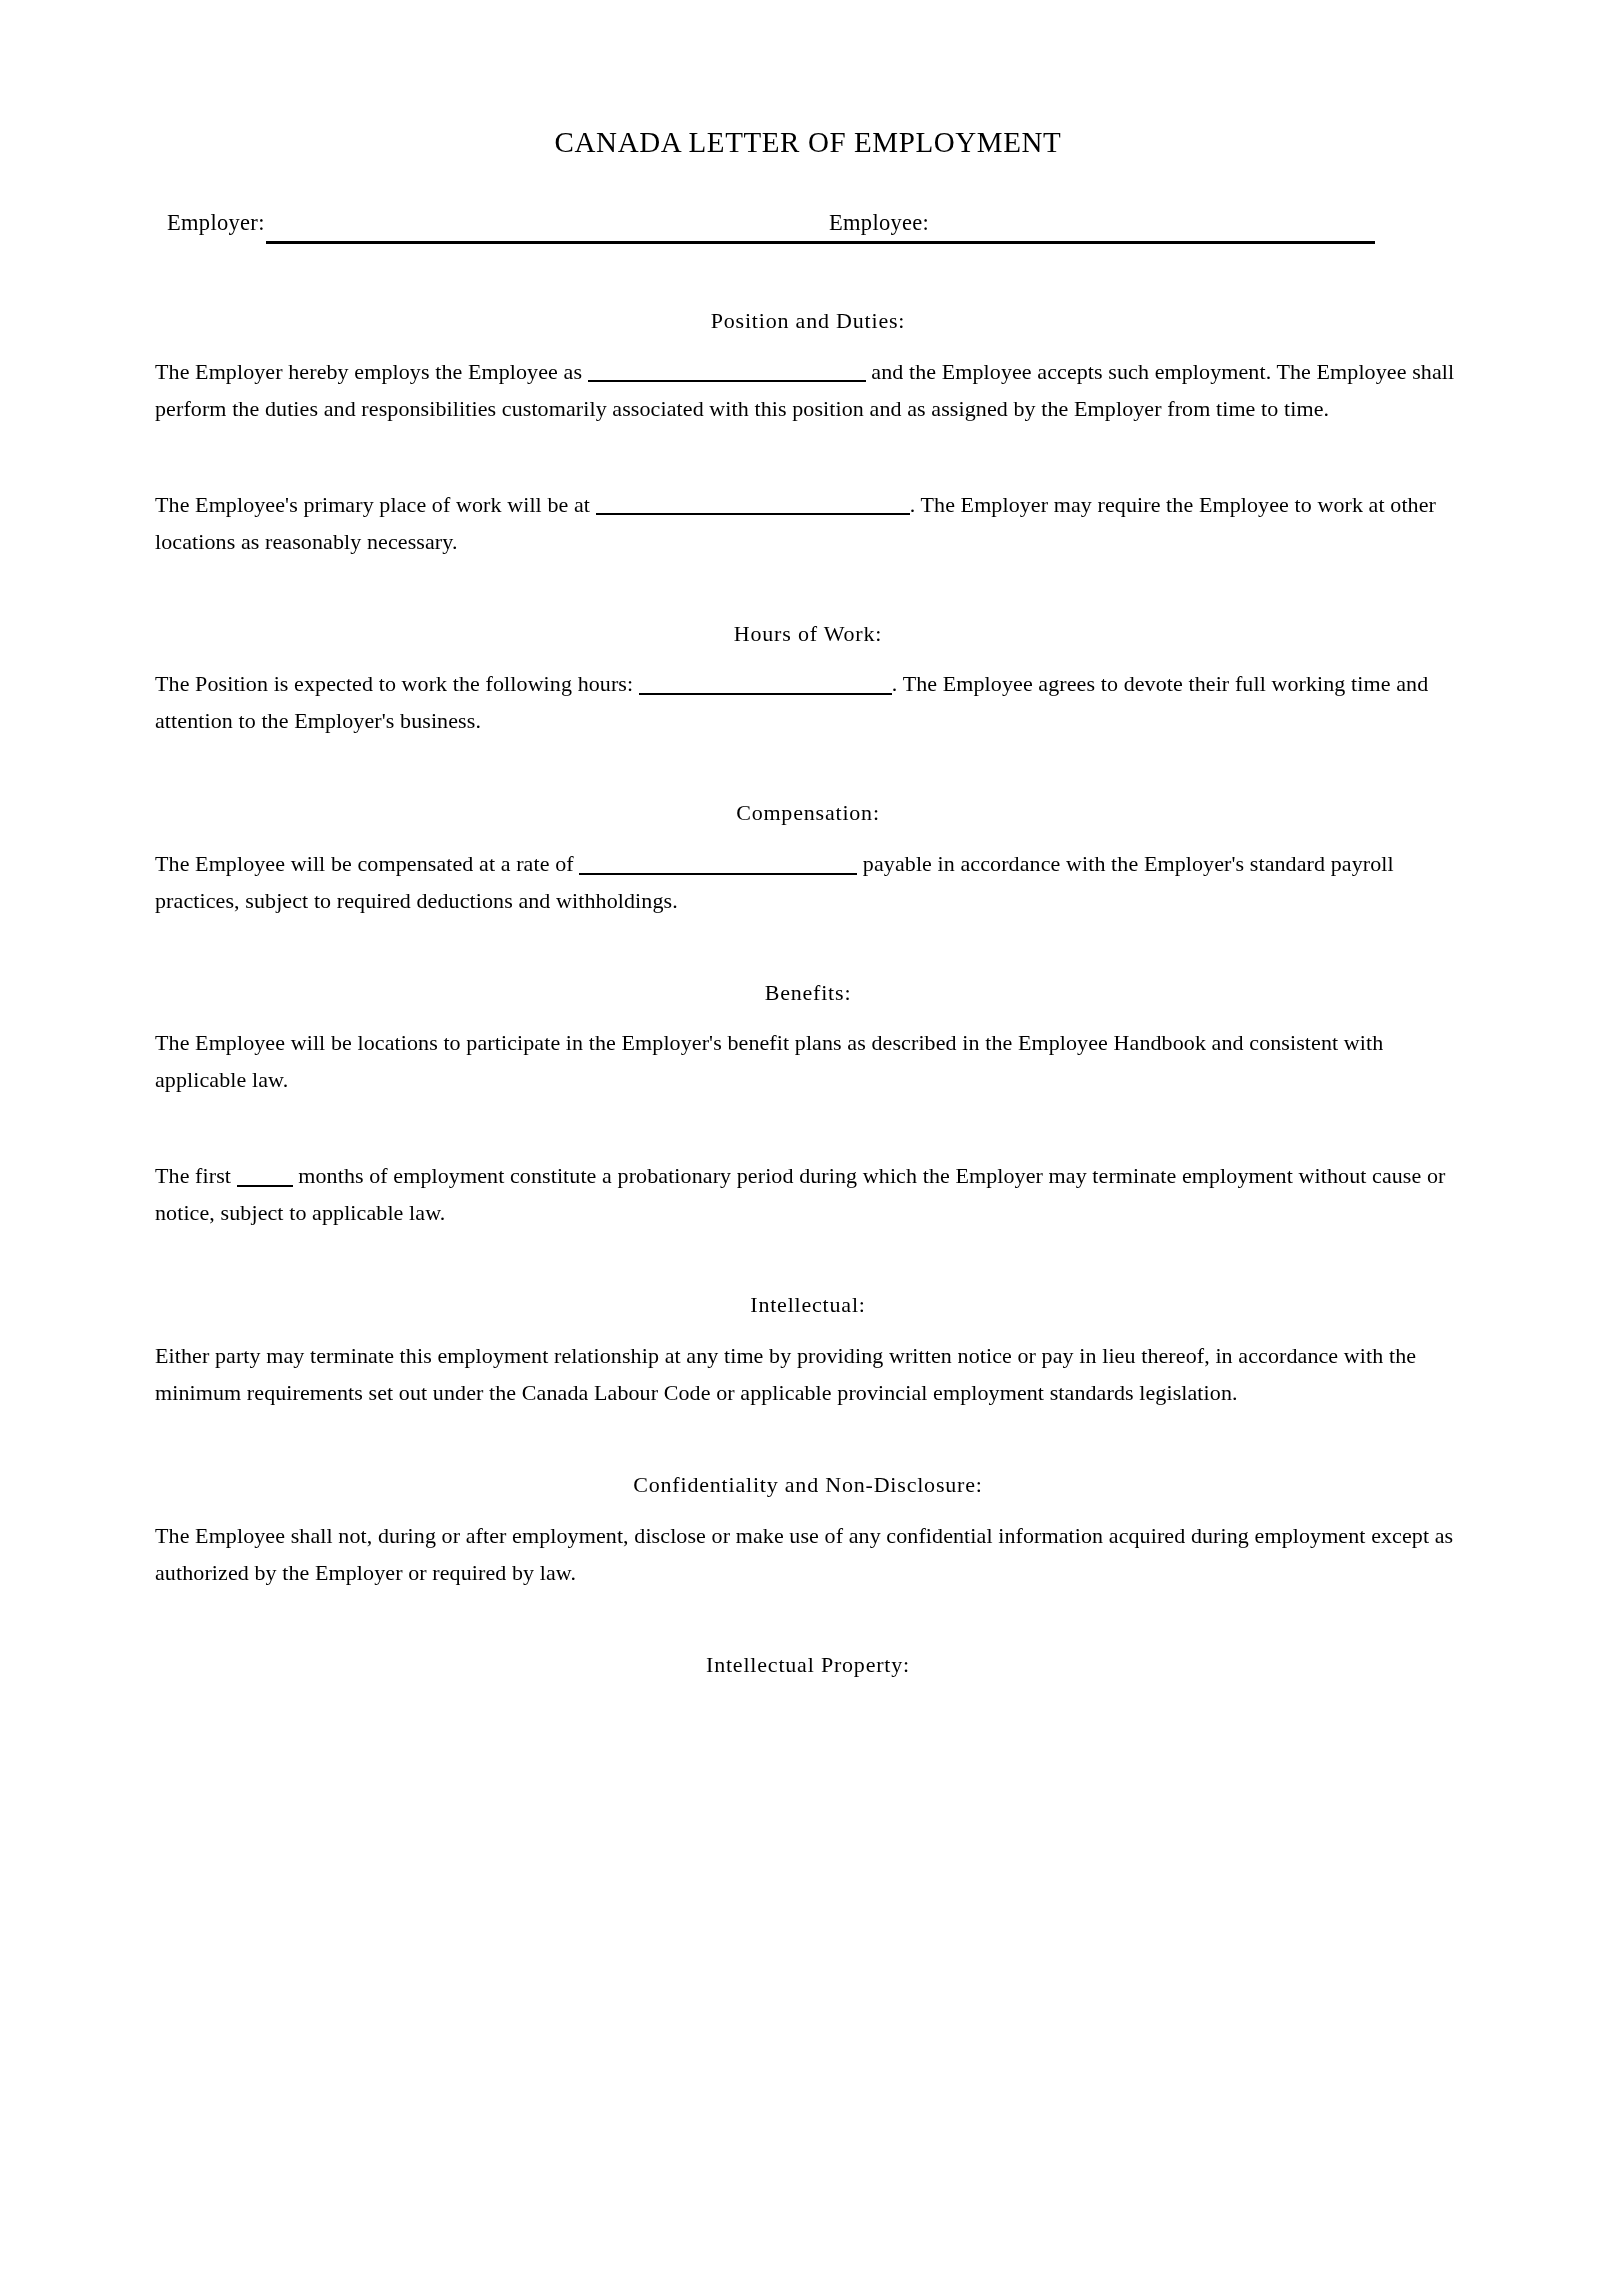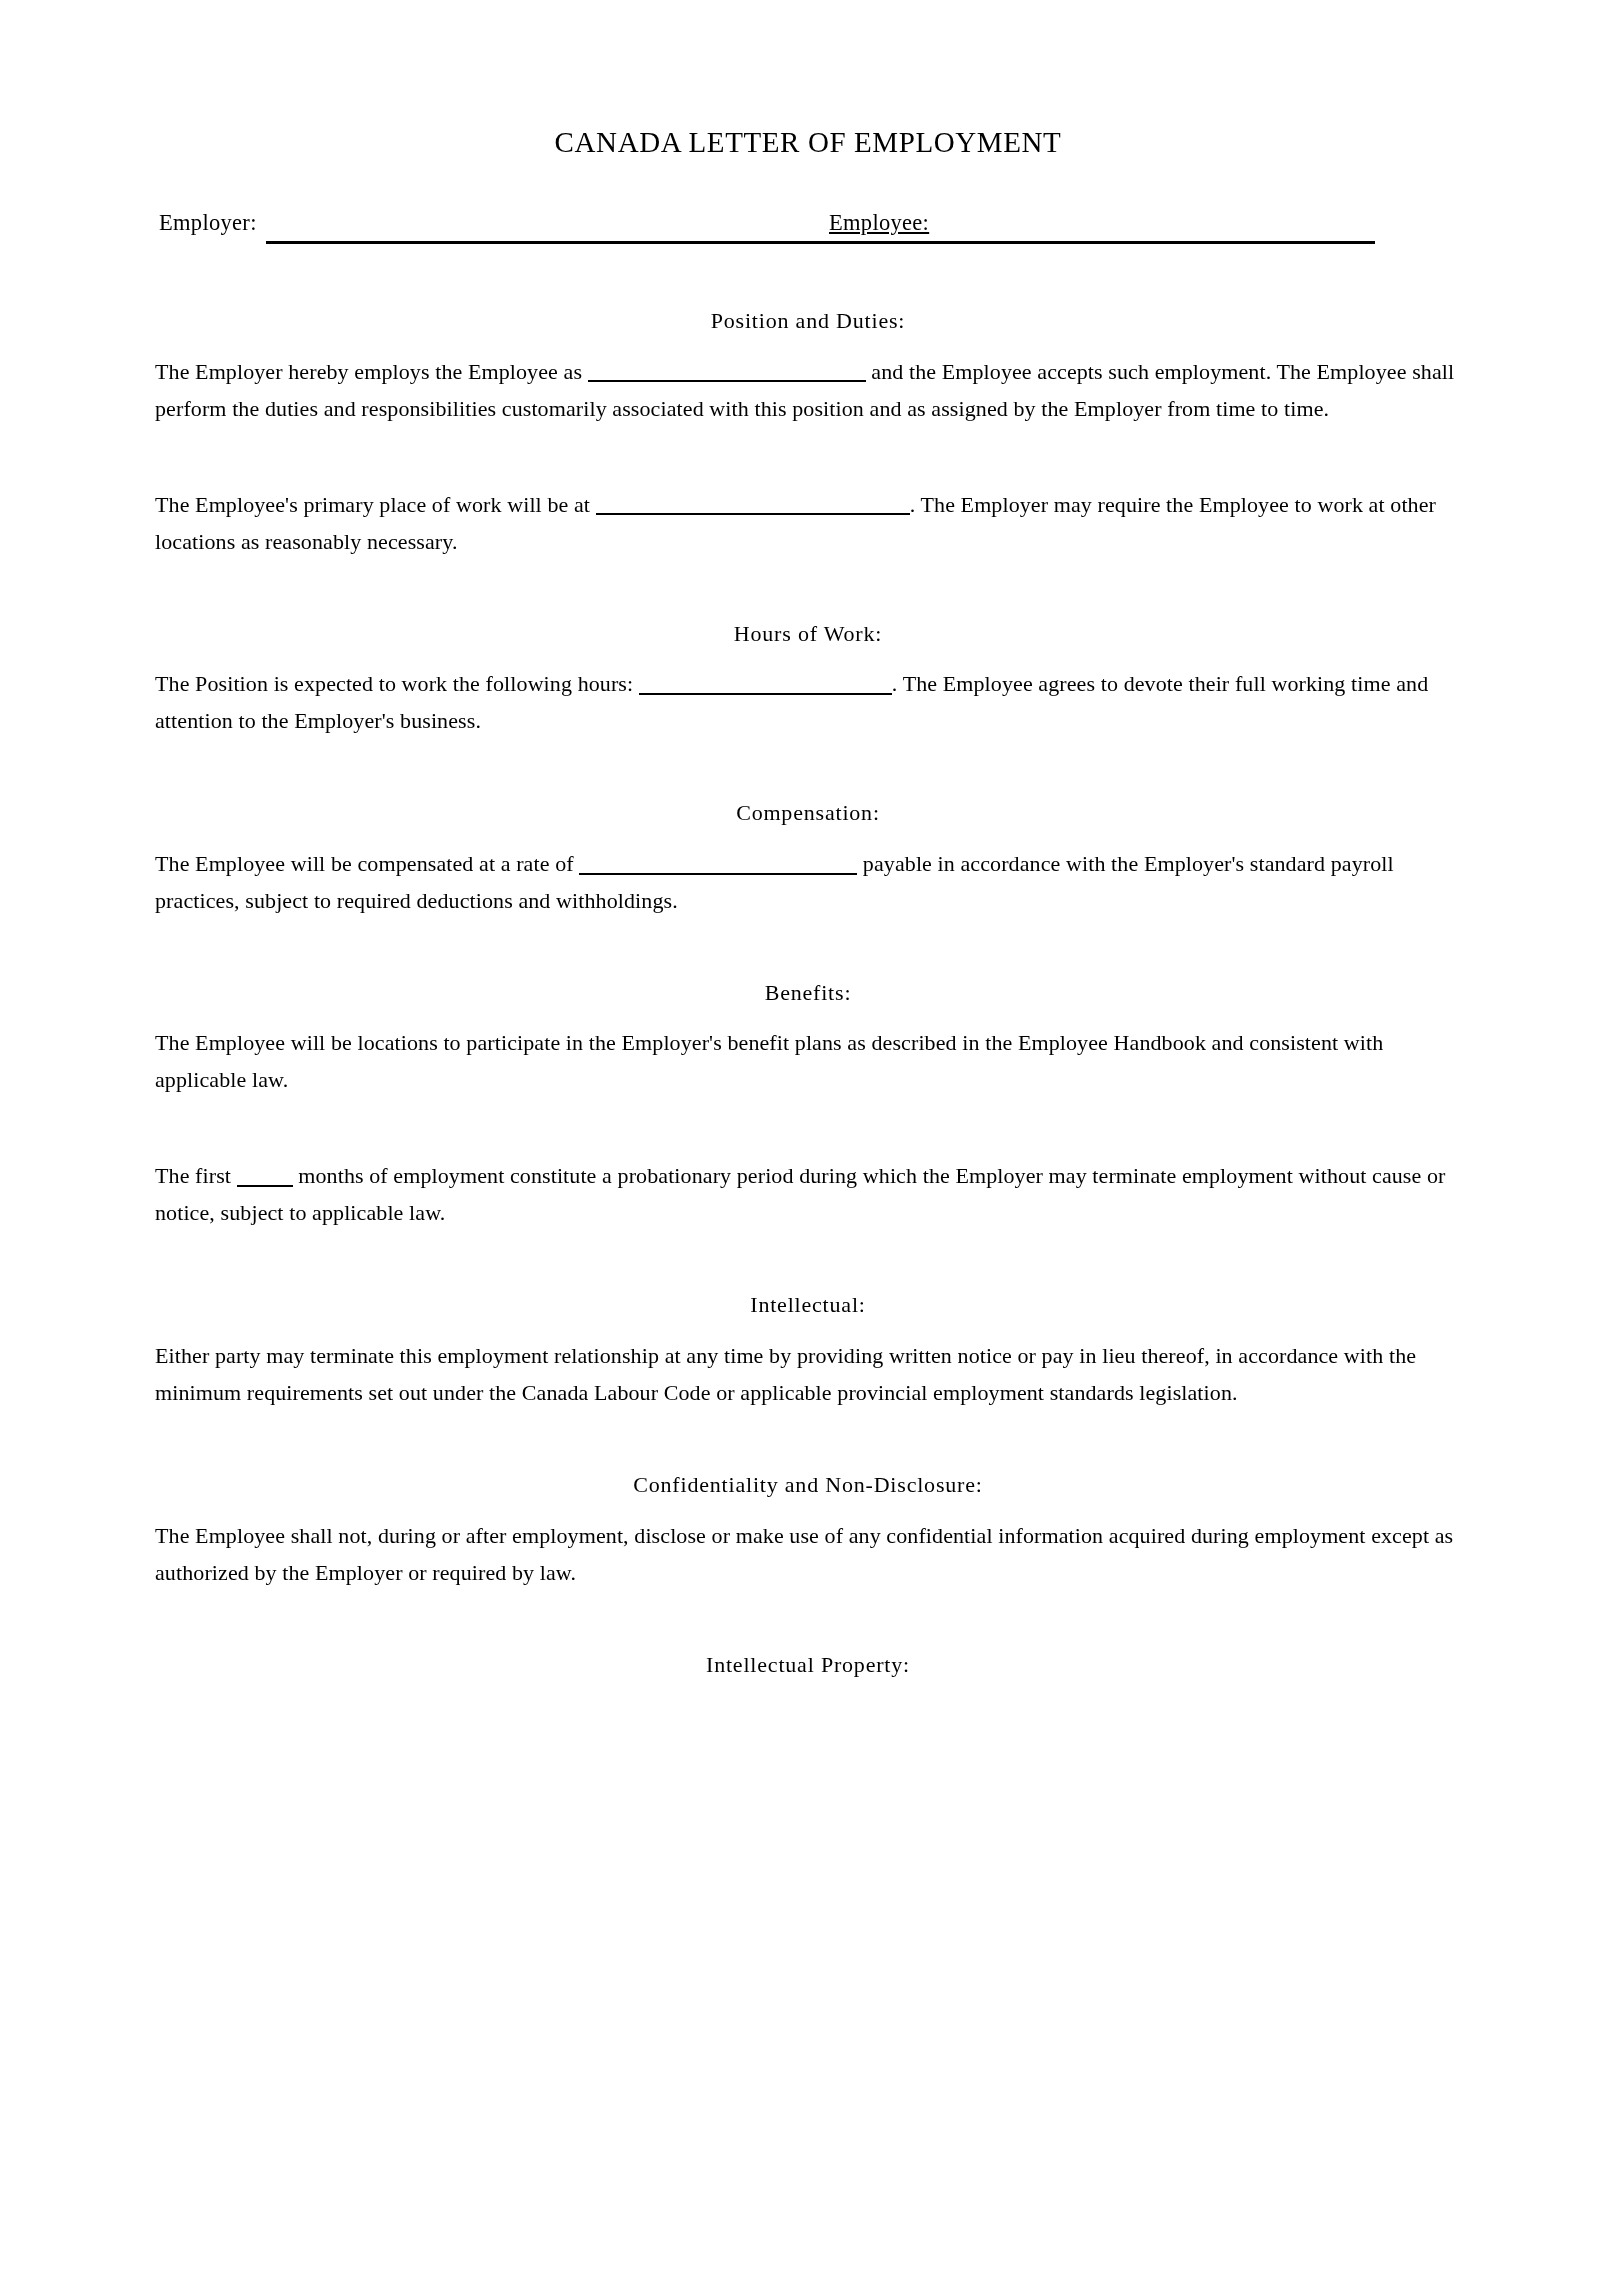--- a/index.html
+++ b/index.html
@@ -49,22 +49,22 @@
     height: 43px;
   }
   .party-label {
     position: absolute;
     top: 0;
     font-size: 22.5px;
     line-height: 27.4px;
     letter-spacing: 0.3px;
     white-space: nowrap;
   }
-  .party-label.employer { left: 4px; text-align: right; }
-  .party-label.employee { left: 674px; text-decoration: underline; }
+  .party-label.employer { left: 12px; text-align: right; }
+  .party-label.employee { left: 674px; }
   .parties-rule {
     position: absolute;
     left: 111px;
     top: 32px;
     width: 1109px;
     height: 2.9px;
     background: #000000;
   }
 
   

